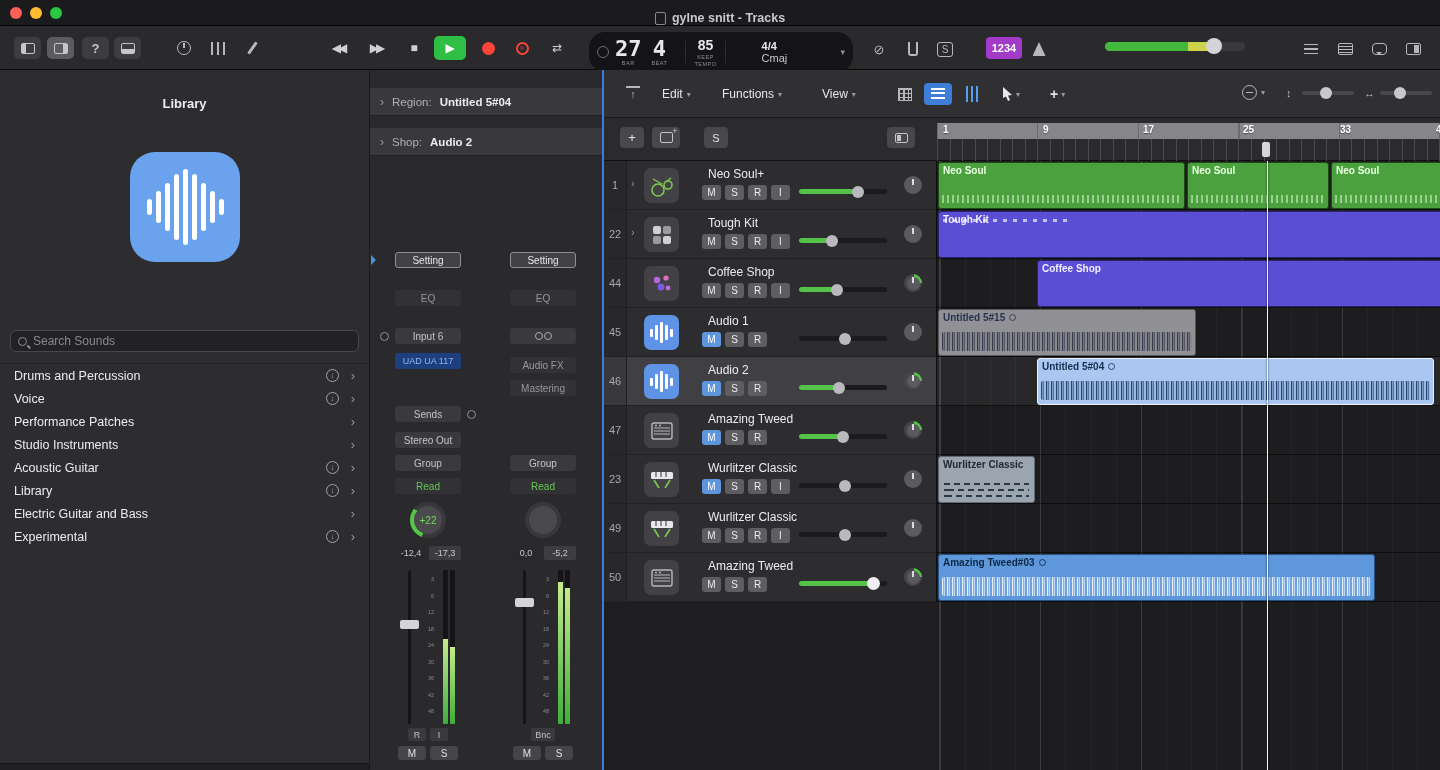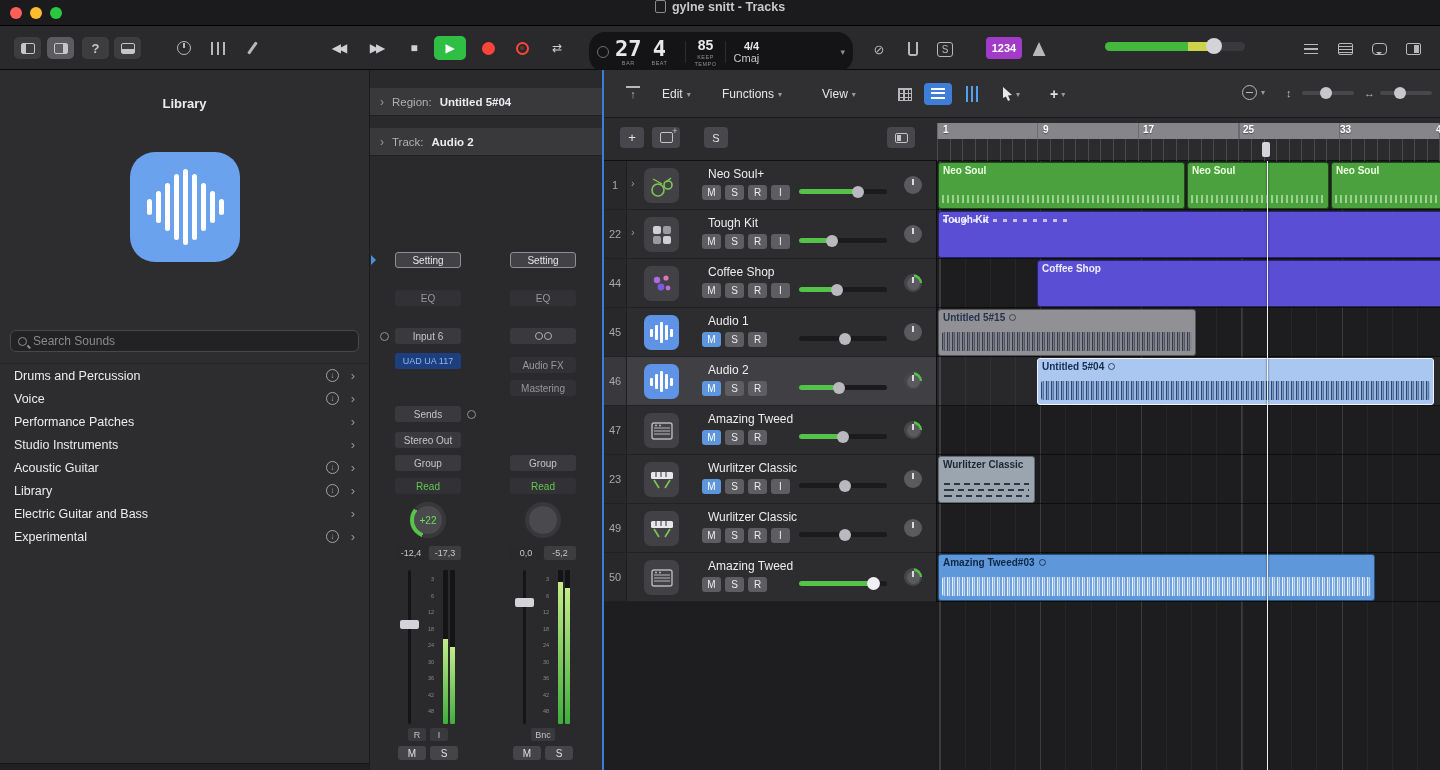--- a/index.html
+++ b/index.html
@@ -1,20 +1,20 @@
 <!DOCTYPE html>
 <html><head>
 <meta charset="utf-8">
 <style>
 *{margin:0;padding:0;box-sizing:border-box;}
 html,body{width:1440px;height:770px;overflow:hidden;background:#1a1a1c;font-family:"Liberation Sans",sans-serif;color:#d8d8dc;}
 #win{position:relative;width:1440px;height:770px;background:#232325;}
 
 
-#titlebar{position:absolute;top:0;left:0;right:0;height:26px;background:#1b1b1d;display:flex;align-items:flex-start;justify-content:center;border-bottom:1px solid #000;}
+#titlebar{position:absolute;top:0;left:0;right:0;height:26px;background:#1b1b1d;display:flex;align-items:flex-end;justify-content:center;border-bottom:1px solid #000;}
 .tl{position:absolute;left:10px;top:7px;display:flex;gap:8px;}
 .tl span{width:12px;height:12px;border-radius:50%;}
 .tl .c1{background:#ff5f57}.tl .c2{background:#febc2e}.tl .c3{background:#28c840}
 #titlebar .doc{width:11px;height:13px;border:1px solid #8a8a8e;border-radius:2px;margin-right:6px;}
 #titlebar .ttl{font-size:12.5px;font-weight:700;color:#c8c8cc;}
 
 
 #toolbar{position:absolute;top:26px;left:0;right:0;height:44px;background:#2a2a2c;border-bottom:1px solid #0a0a0a;}
 .tbtn{position:absolute;top:11px;width:27px;height:22px;border-radius:5px;background:#3d3d40;display:flex;align-items:center;justify-content:center;}
 .tbtn.on{background:#5c5c60;}
@@ -35,21 +35,21 @@
 .capdot::after{content:"";position:absolute;inset:2.5px;border-radius:50%;background:#ff453a;opacity:.35;}
 
 #lcd{position:absolute;left:589px;top:6px;width:264px;height:40px;background:#141416;border-radius:16px;display:flex;align-items:center;color:#e8e8ec;}
 #lcd .lcdic{width:12px;height:12px;border:1.5px solid #6e6e72;border-radius:50%;margin:0 6px 0 8px;}
 .lcdnum{font-family:"DejaVu Sans Mono",monospace;font-size:22px;font-weight:700;line-height:20px;}
 .lcdcell{display:flex;flex-direction:column;align-items:center;margin-right:10px;}
 .lcdlab{font-size:5.5px;letter-spacing:.5px;color:#8e8e93;margin-top:1px;}
 .lcddiv{width:1px;height:22px;background:#2e2e32;margin:0 8px;}
 .lcdmid{display:flex;flex-direction:column;align-items:center;}
 .lcdmid .big{font-size:14px;font-weight:700;}
-.lcdright{display:flex;flex-direction:column;align-items:flex-end;line-height:12px;}
+.lcdright{display:flex;flex-direction:column;align-items:flex-start;line-height:12px;margin-left:28px;}
 .lcdright .sig{font-size:11px;font-weight:700;}
 .lcdright .key{font-size:11px;color:#c8c8cc;}
 .lcdchev{margin-left:auto;margin-right:8px;color:#8e8e93;font-size:9px;}
 .sqbtn{position:absolute;top:13px;width:26px;height:20px;display:flex;align-items:center;justify-content:center;color:#b8b8bc;font-size:13px;}
 .sbox{width:16px;height:15px;border:1px solid #b8b8bc;border-radius:3px;font-size:10px;line-height:13px;text-align:center;}
 #badge1234{position:absolute;left:986px;top:11px;width:36px;height:22px;border-radius:4px;background:#a23cc8;color:#fff;font-size:11px;font-weight:700;display:flex;align-items:center;justify-content:center;}
 .metro{width:13px;height:14px;background:#b8b8bc;clip-path:polygon(50% 0,100% 100%,0 100%);position:relative;}
 .fork{width:10px;height:14px;border-left:2px solid #b8b8bc;border-right:2px solid #b8b8bc;border-bottom:2px solid #b8b8bc;border-radius:0 0 3px 3px;}
 
 #mvol{position:absolute;left:1105px;top:16px;width:140px;height:9px;border-radius:5px;background:#3a3a3e;}
@@ -380,21 +380,21 @@
   </div>
 
   <div id="inspector">
     <div class="insp-bar" style="top:18px">
       <span class="bchev">›</span>
       <span class="blab">Region:</span>
       <span class="bval">Untitled 5#04</span>
     </div>
     <div class="insp-bar" style="top:58px">
       <span class="bchev">›</span>
-      <span class="blab">Track:</span>
+      <span class="blab">Shop:</span>
       <span class="bval">Audio 2</span>
     </div>
     <div id="ptri"></div>
 
     <div class="strip" id="s1">
       <div class="csbox outline" style="top:182px">Setting</div>
       <div class="csbox dim" style="top:220px">EQ</div>
       <span class="ring" style="top:262px;left:-15px"></span>
       <div class="csbox" style="top:258px">Input 6</div>
       <div class="csbox plug" style="top:283px">UAD UA 117</div>

